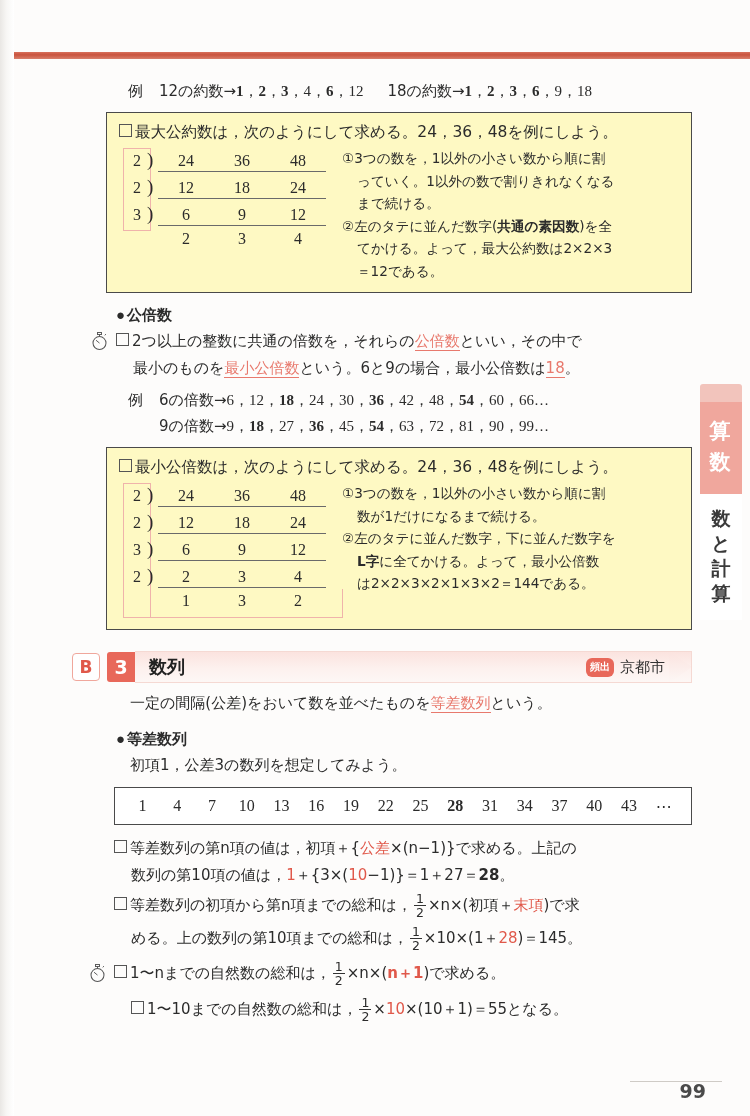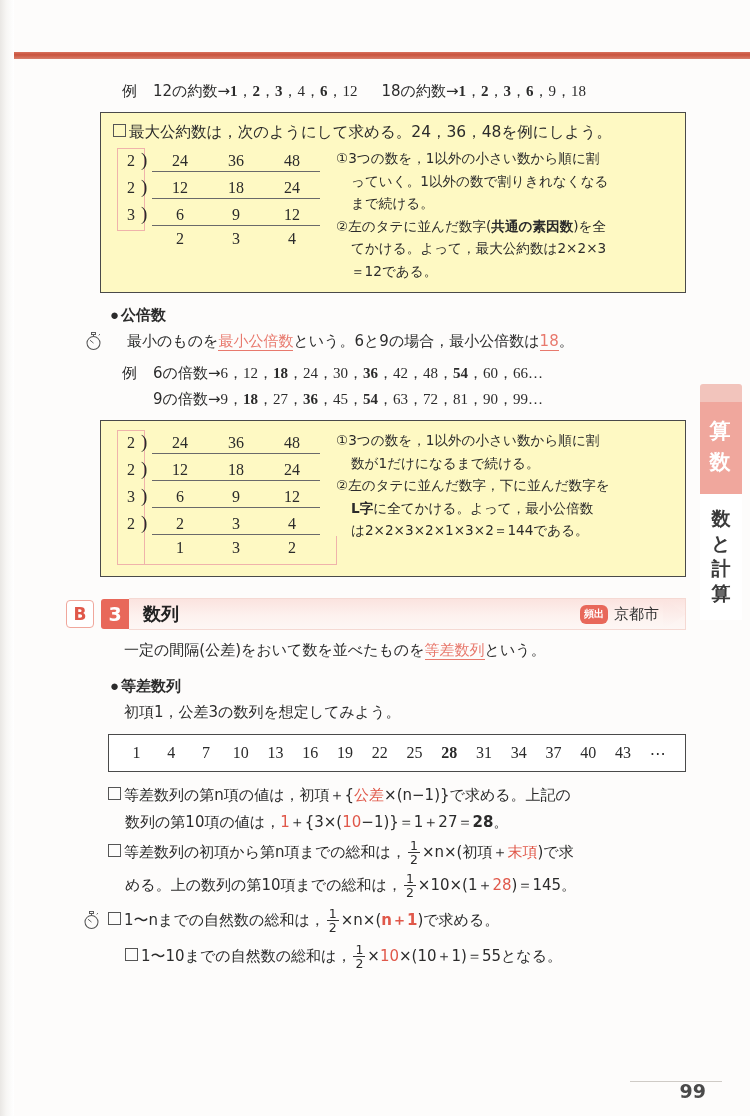--- a/index.html
+++ b/index.html
@@ -35,21 +35,21 @@
   #bottom-rule {
     position: absolute;
     left: 630px; right: 28px; bottom: 34px;
     height: 1px;
     background: #cfcbc6;
   }
 
   
   #content {
     position: absolute;
-    left: 100px;
+    left: 106px;
     top: 78px;
     width: 586px;
   }
   .jp { font-family: "DejaVu Sans", "Liberation Sans", sans-serif; }
 
   .ex-row {
     font-size: 15px;
     line-height: 26px;
     padding-left: 22px;
     white-space: nowrap;
@@ -400,31 +400,33 @@
     <div class="para" style="margin-left:10px">
       <span class="watch" style="top:4px">
         <svg viewBox="0 0 24 24" width="19" height="19">
           <rect x="9.5" y="0.6" width="5" height="2.6" fill="none" stroke="#555" stroke-width="1.2"></rect>
           <line x1="12" y1="3.2" x2="12" y2="5.4" stroke="#555" stroke-width="1.2"></line>
           <line x1="18.6" y1="4.2" x2="20.2" y2="2.7" stroke="#555" stroke-width="1.2"></line>
           <circle cx="12" cy="14" r="8.2" fill="none" stroke="#555" stroke-width="1.3"></circle>
           <line x1="12" y1="14" x2="7.6" y2="10.4" stroke="#555" stroke-width="1.2"></line>
         </svg>
       </span>
+      <div><span class="cb"></span><span>2つ以上の整数に共通の倍数を，それらの</span><span class="red-u">公倍数</span><span>といい，その中で</span></div>
       <div class="cont"><span>最小のものを</span><span class="red-u">最小公倍数</span><span>という。6と9の場合，最小公倍数は</span><span class="red-u">18</span><span>。</span></div>
     </div>
 
     <div class="ex-row" style="margin-top:5px">
       <span class="jp ex-label">例</span><span class="jp">6の倍数→</span><span><span>6</span>，<span>12</span>，<b>18</b>，<span>24</span>，<span>30</span>，<b>36</b>，<span>42</span>，<span>48</span>，<b>54</b>，<span>60</span>，<span>66…</span></span>
     </div>
     <div class="ex-row">
       <span class="jp ex-label" style="visibility:hidden">例</span><span class="jp">9の倍数→</span><span><span>9</span>，<b>18</b>，<span>27</span>，<b>36</b>，<span>45</span>，<b>54</b>，<span>63</span>，<span>72</span>，<span>81</span>，<span>90</span>，<span>99…</span></span>
     </div>
 
     <div class="algobox">
+      <div class="head jp"><span class="cb"></span><span>最小公倍数は，次のようにして求める。24，36，48を例にしよう。</span></div>
 
       <div class="algo-body">
         <div class="ladder">
 
           <div class="hl" style="left:4px; top:1px; width:26px; height:134px; border-bottom:none;"></div>
           <div class="hl" style="left:4px; top:107px; width:218px; height:28px; border-top:none;"></div>
           <div class="hl" style="left:4px; top:105px; width:26px; height:4px; border:none; border-left:1.5px solid #efb3ab; border-right:1.5px solid #efb3ab;"></div>
 
           <div class="lrow">
             <span class="divisor">2</span>

